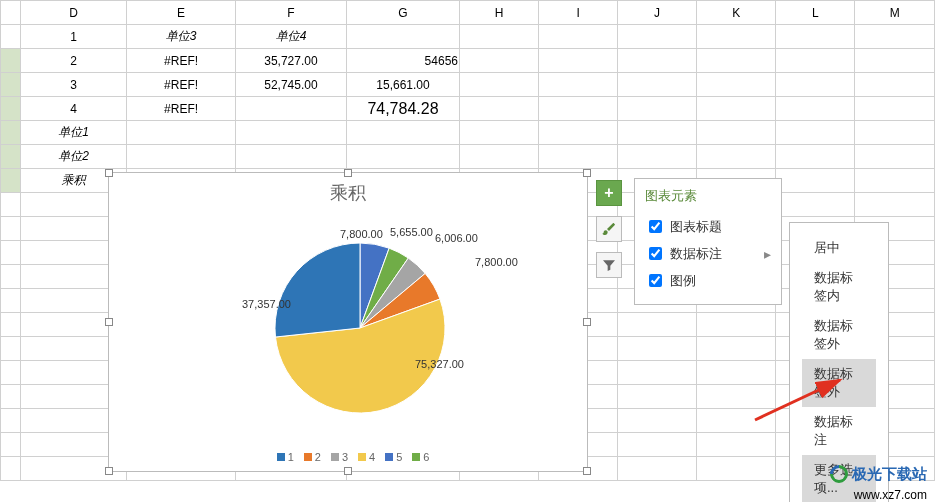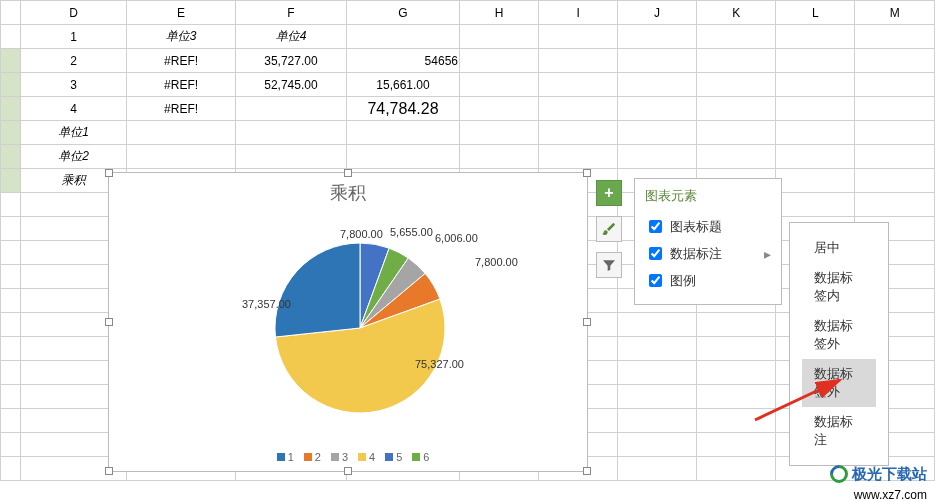--- a/index.html
+++ b/index.html
@@ -499,20 +499,21 @@
     </div>
 </div>
 
 <div class="popover2">
   <div id="pop2-items">
       <div>居中</div>
       <div>数据标签内</div>
       <div>数据标签外</div>
       <div class="hl">数据标签外</div>
       <div>数据标注</div>
+      <div class="hl">更多选项...</div>
     </div>
 </div>
 
 <svg class="red-arrow" width="120" height="50">
   <defs>
       <marker id="ah" markerWidth="10" markerHeight="10" refX="8" refY="3" orient="auto">
     <path d="M0,0 L0,6 L9,3 z" fill="#e03020"></path>
       </marker>
     </defs>
   <line x1="10" y1="45" x2="95" y2="5" stroke="#e03020" stroke-width="3" marker-end="url(#ah)"></line>

